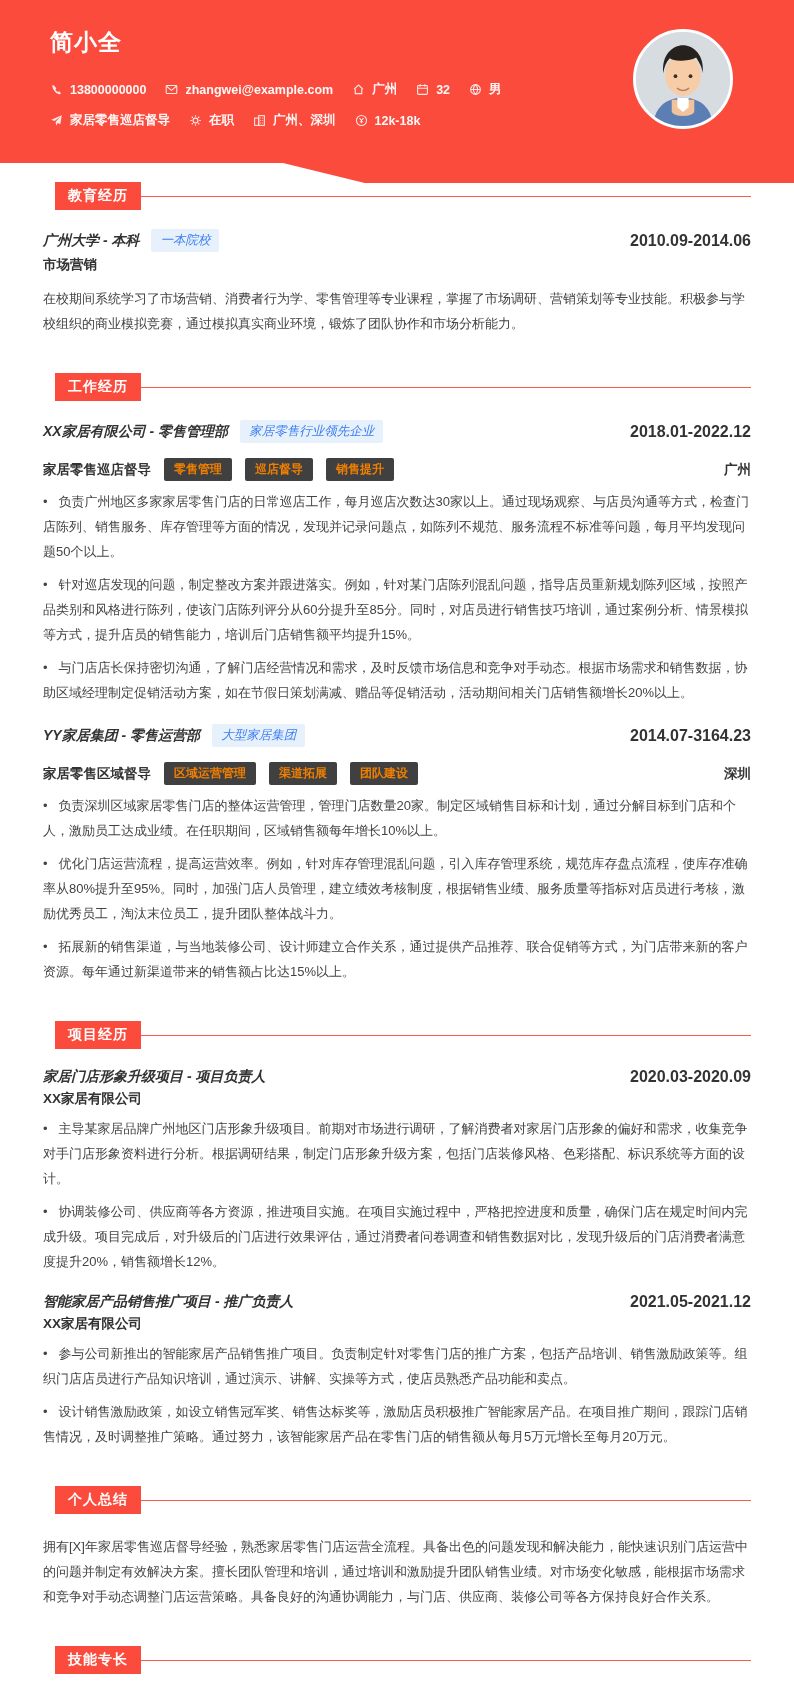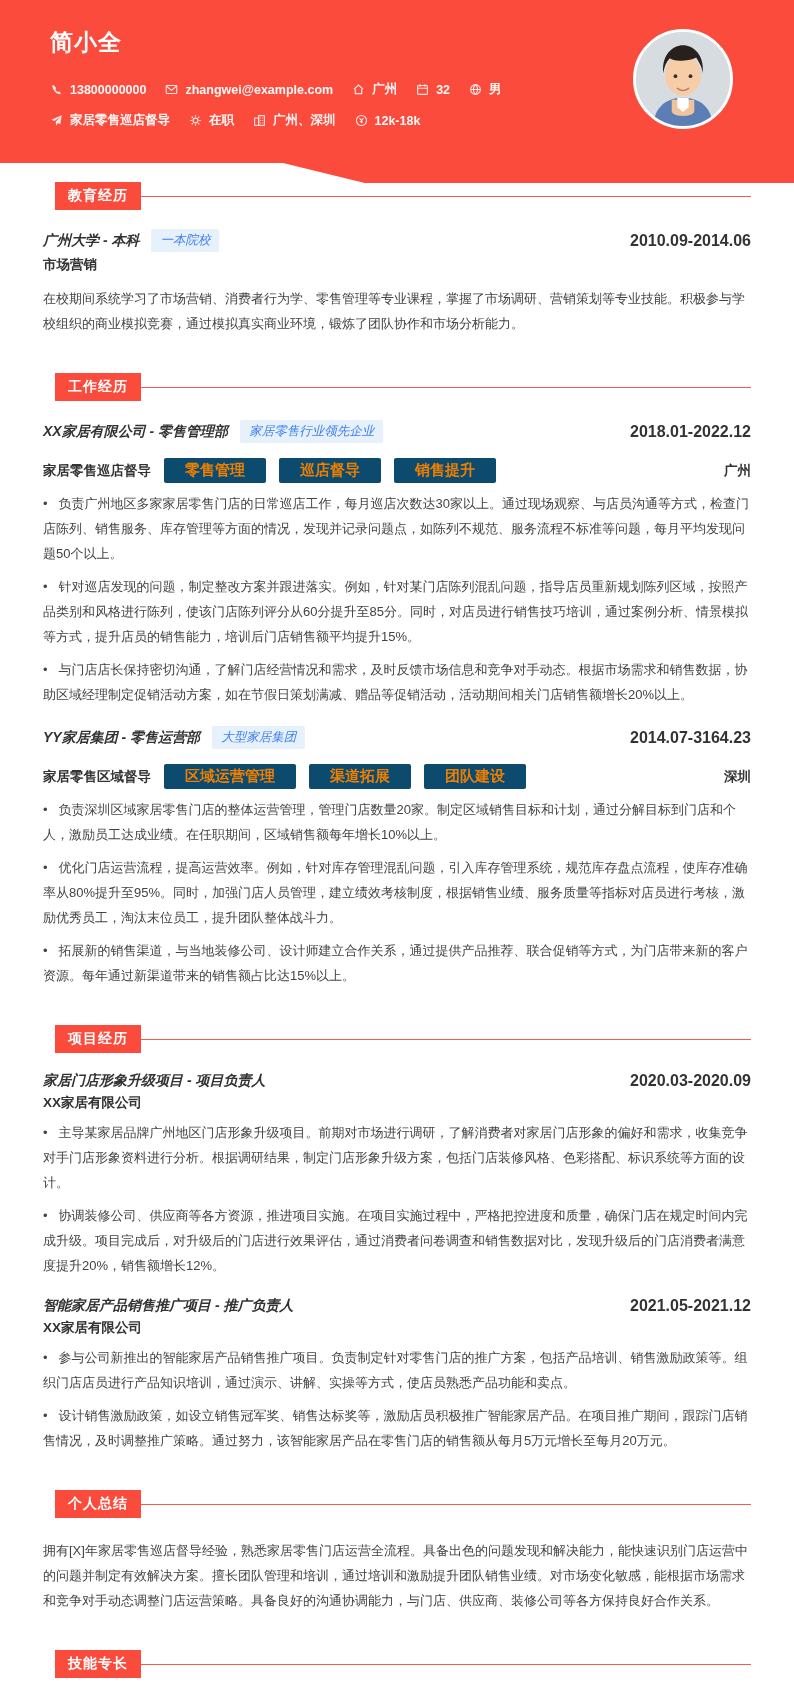--- a/index.html
+++ b/index.html
@@ -37,21 +37,21 @@
   }
   .section-line { flex:1; height:1px; background:#FA5A4C; }
   .entry-head { display:flex; justify-content:space-between; align-items:center; margin-top:19px; }
   .entry-left { display:flex; align-items:center; gap:12px;font-style:italic; }
   .entry-title { font-size:14px; font-weight:bold; color:#333; }
   .entry-date { font-size:16px; font-weight:bold; color:#333; }
   .tag-blue { font-size:12.5px; color:#3D7EF2; background:#E7F1FC; padding:3px 9px; border-radius:2px; }
   .role-row { display:flex; justify-content:space-between; align-items:center; margin-top:15px; }
   .role-left { display:flex; align-items:center; gap:13px; }
   .role-title { font-size:13.5px; font-weight:bold; color:#333; }
-  .tag-orange { font-size:15px; font-weight:bold; color:#F07F00; background:#0c4a6e; padding:3px 21px; border-radius:2px; }
+  .tag-orange { font-size:12px; font-weight:bold; color:#F07F00; background:#404040; padding:3px 10px; border-radius:2px; }
   .city { font-size:13.5px; font-weight:bold; color:#333; }
   .entry-sub { font-size:13.5px; font-weight:bold; color:#333; margin-top:4px; }
   .para { font-size:13px; line-height:25px; color:#434343; margin-top:12px; }
   .bullet { font-size:13px; line-height:25px; color:#434343; margin-top:8px; }
   .bullet::before { content:"•"; margin-right:11px; color:#434343; }
 </style>
 </head>
 <body>
 
 <div class="header">

